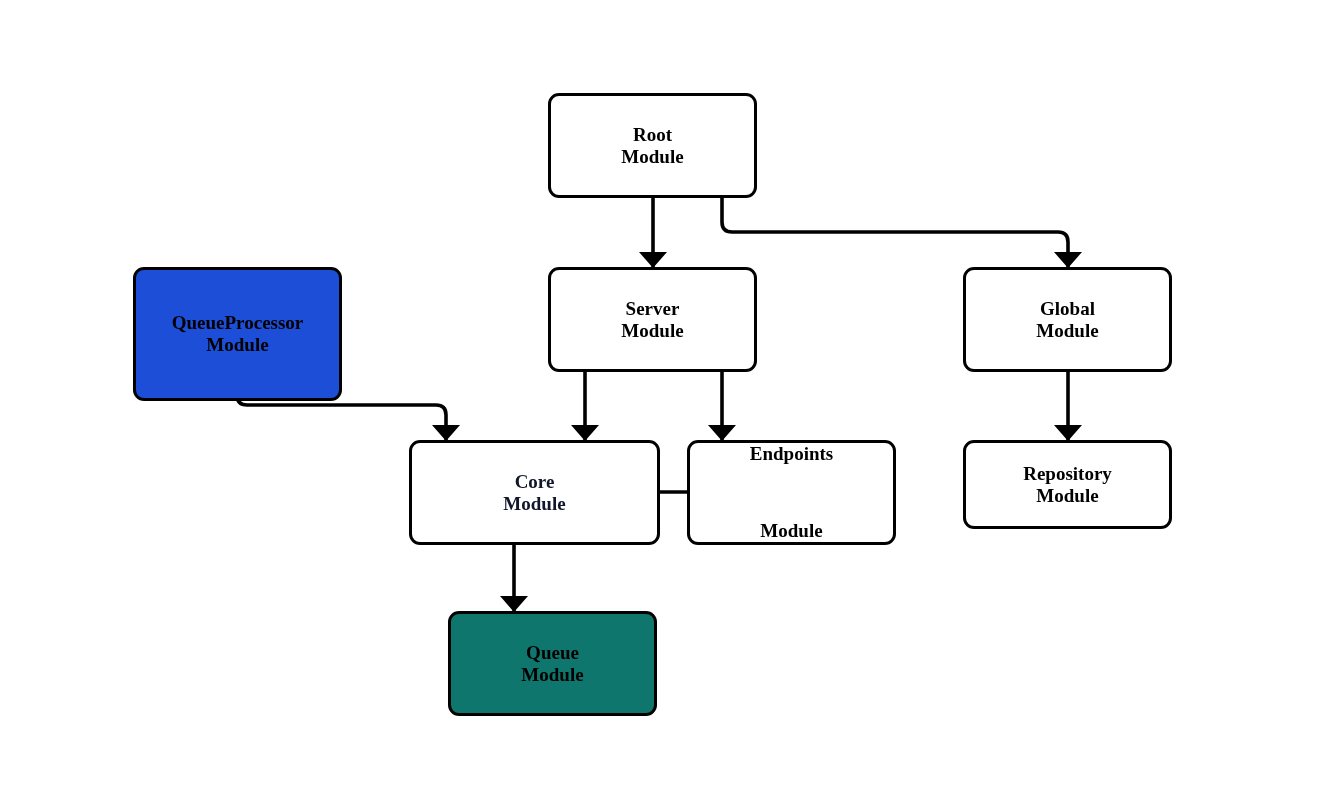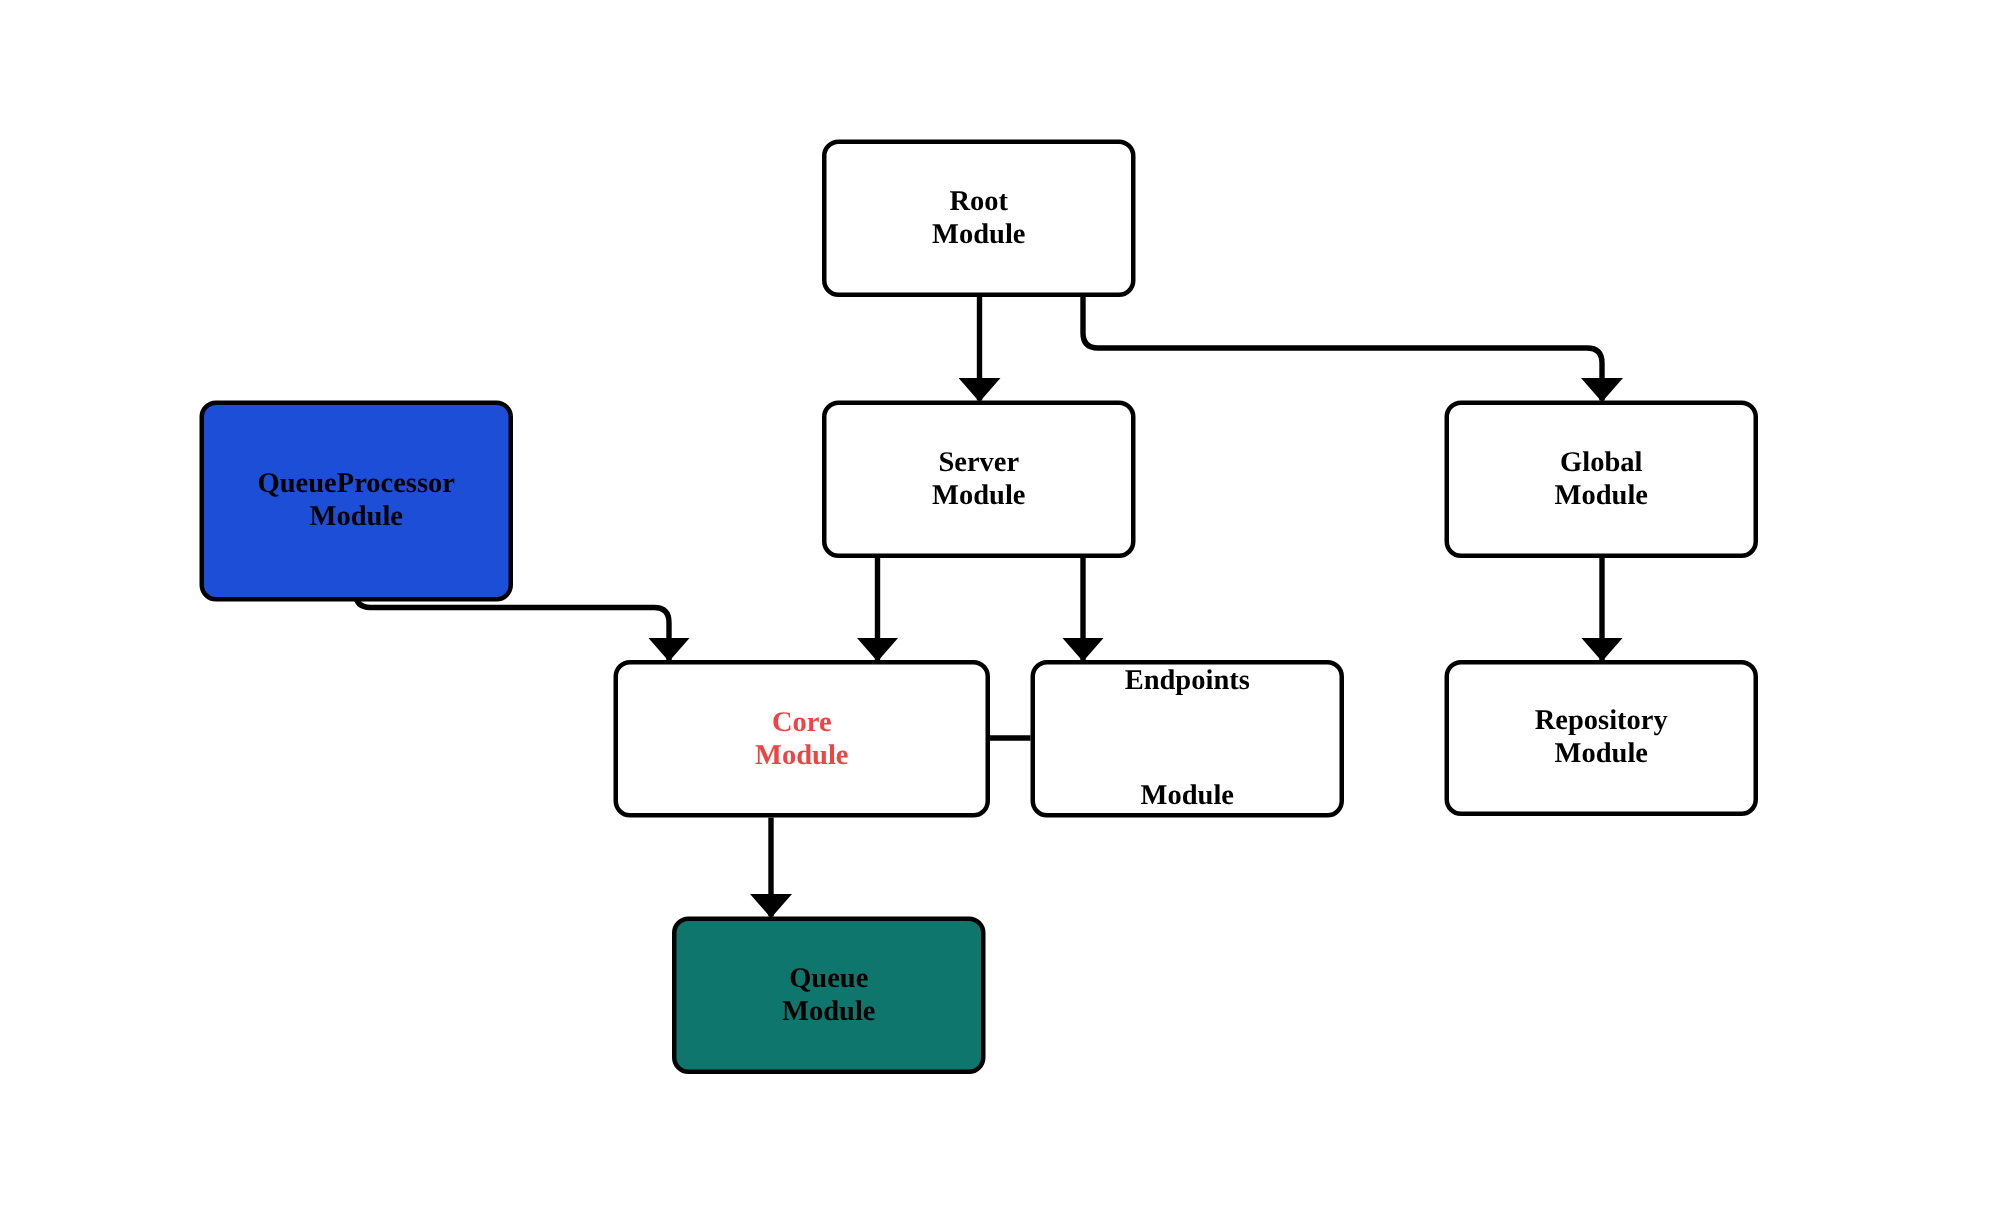--- a/index.html
+++ b/index.html
@@ -77,29 +77,29 @@
         <span>Module</span>
       </div>
       <div class="node" style="left: 548px; top: 267px; width: 209px; height: 105px; background: rgb(255, 255, 255); border-color: rgb(0, 0, 0); color: rgb(0, 0, 0);">
         <span>Server</span>
         <span>Module</span>
       </div>
       <div class="node" style="left: 963px; top: 267px; width: 209px; height: 105px; background: rgb(255, 255, 255); border-color: rgb(0, 0, 0); color: rgb(0, 0, 0);">
         <span>Global</span>
         <span>Module</span>
       </div>
-      <div class="node" style="left: 409px; top: 440px; width: 251px; height: 105px; background: rgb(255, 255, 255); border-color: rgb(0, 0, 0); color: #ef4444;">
+      <div class="node" style="left: 409px; top: 440px; width: 251px; height: 105px; background: rgb(255, 255, 255); border-color: rgb(0, 0, 0); color: #0f172a;">
         <span>Core</span>
         <span>Module</span>
       </div>
       <div class="node" style="left: 687px; top: 440px; width: 209px; height: 105px; background: rgb(255, 255, 255); border-color: rgb(0, 0, 0); color: rgb(0, 0, 0); justify-content: space-between;">
         <span>Endpoints</span>
         <span>Module</span>
       </div>
-      <div class="node" style="left: 963px; top: 440px; width: 209px; height: 104px; background: rgb(255, 255, 255); border-color: rgb(0, 0, 0); color: rgb(0, 0, 0);">
+      <div class="node" style="left: 963px; top: 440px; width: 209px; height: 89px; background: rgb(255, 255, 255); border-color: rgb(0, 0, 0); color: rgb(0, 0, 0);">
         <span>Repository</span>
         <span>Module</span>
       </div>
       <div class="node" style="left: 409px; top: 611px; width: 209px; height: 105px; background: #0f766e; border-color: rgb(0, 0, 0); color: rgb(0, 0, 0); margin-left: 39px;">
         <span>Queue</span>
         <span>Module</span>
       </div>
     </div>
 </div>
 

